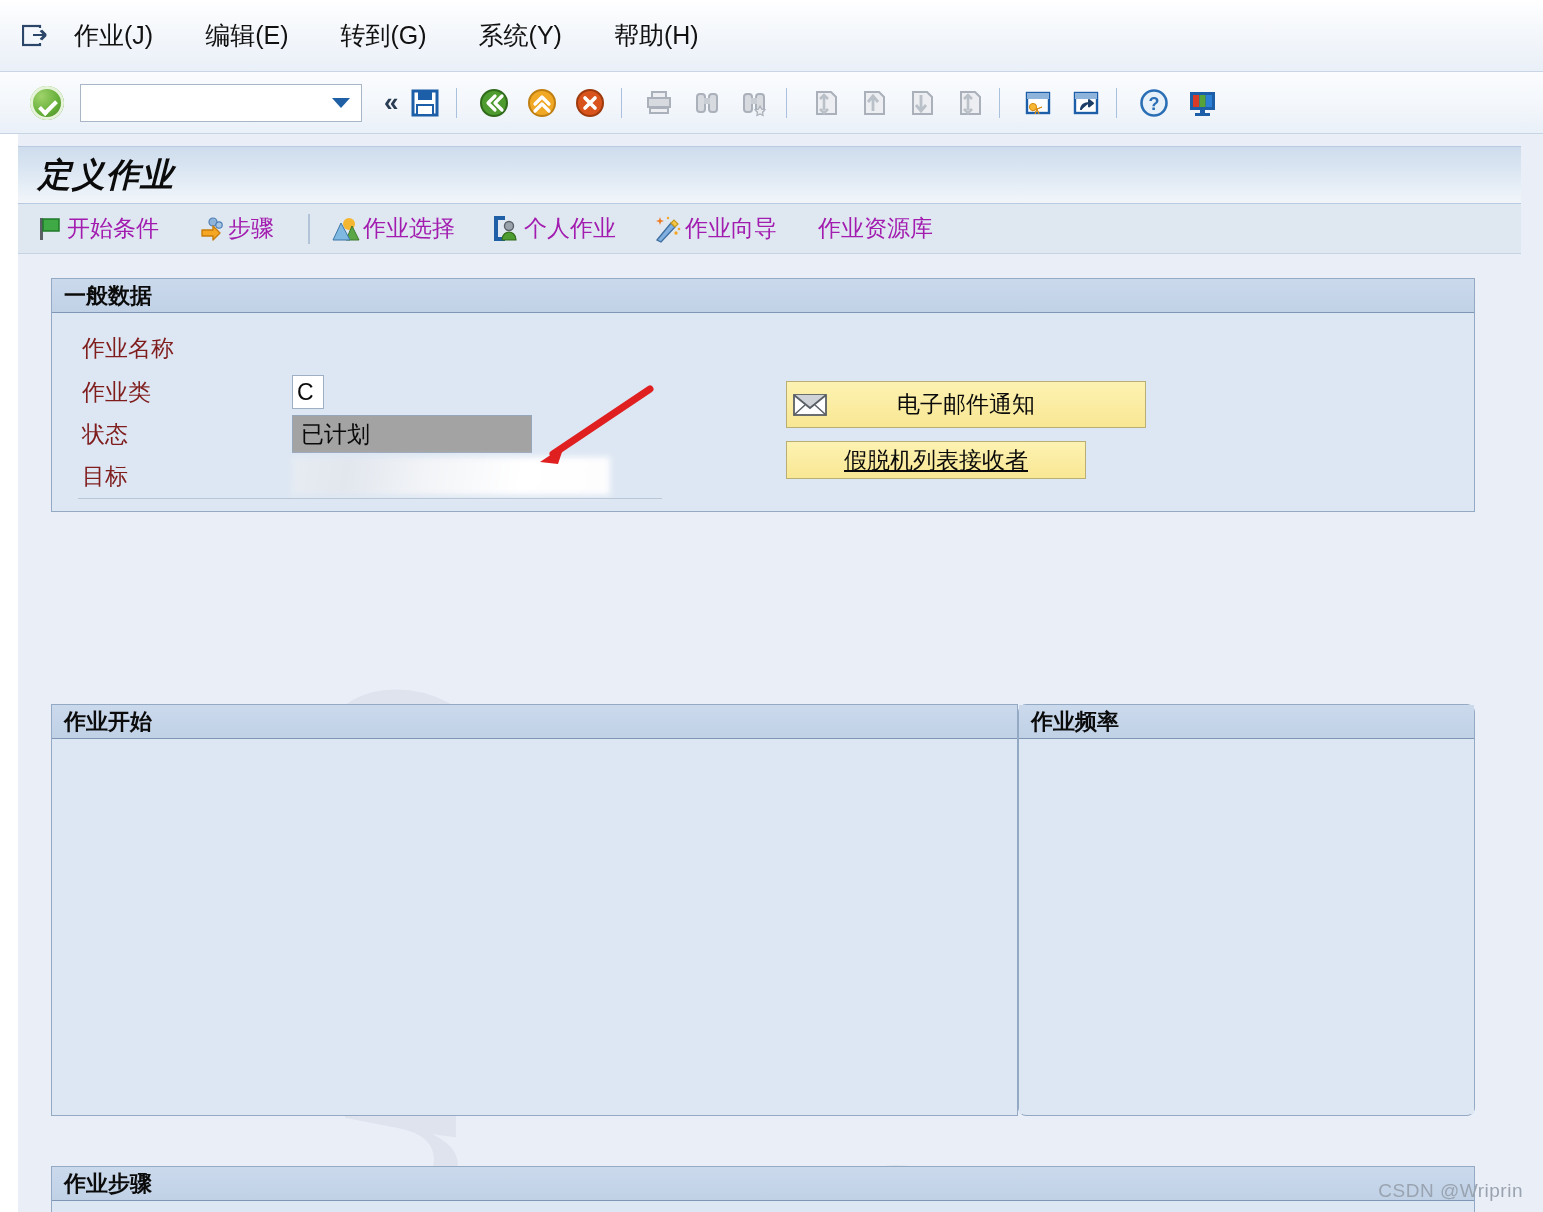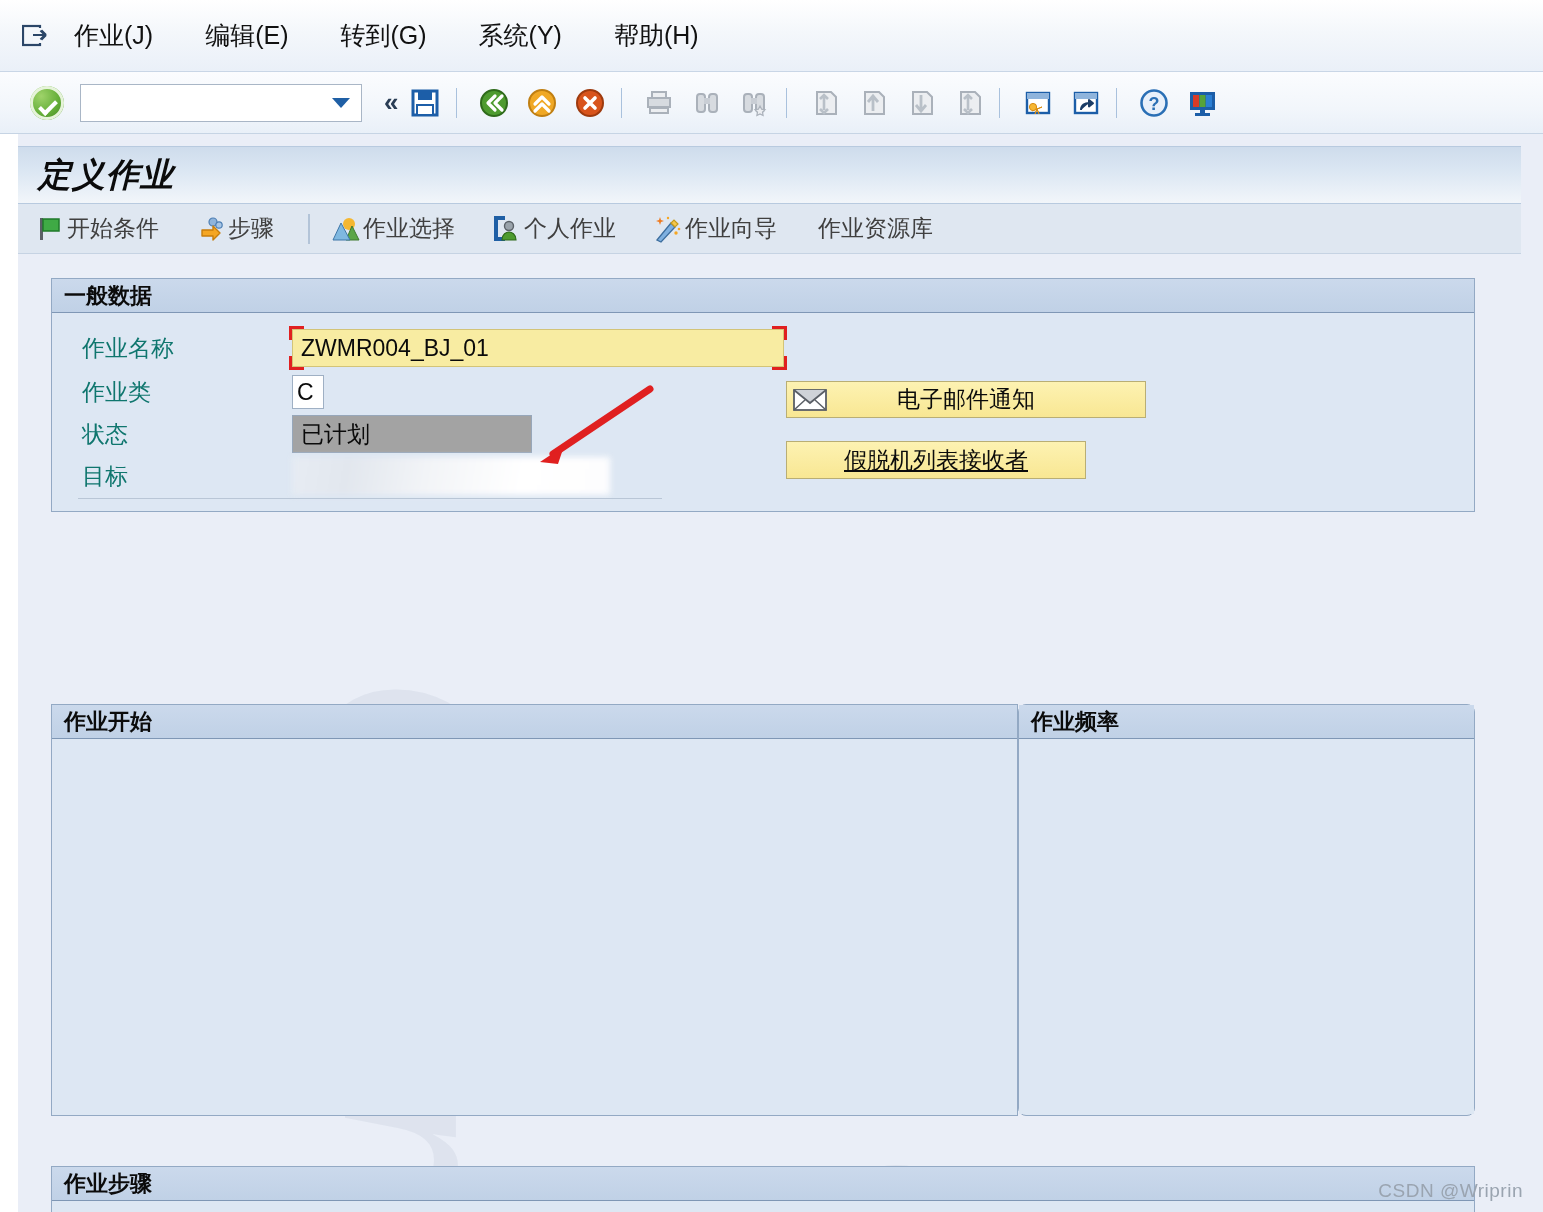--- a/index.html
+++ b/index.html
@@ -173,21 +173,21 @@
   .atb-btn {
     display: flex;
     align-items: center;
     margin-right: 30px;
     height: 40px;
     padding: 0 4px;
     white-space: nowrap;
   }
   .atb-btn .lbl {
     font-size: 23px;
-    color: #404040;
+    color: #a21caf;
     margin-left: 3px;
   }
   .atb-sep {
     width: 2px; height: 30px;
     background: #b3c4d8;
     margin: 0 18px 0 0;
   }
   .atb-icon { width: 28px; height: 28px; position: relative; flex: none; }
   .atb-icon svg { display: block; }
 
@@ -218,21 +218,21 @@
   #group-general { left: 33px; top: 144px; width: 1424px; height: 234px; }
   .form-row {
     position: absolute;
     left: 0;
     height: 42px;
     display: flex;
     align-items: center;
   }
   .form-label {
     font-size: 23px;
-    color: #0f766e;
+    color: #7f1d1d;
     width: 240px;
     padding-left: 30px;
     box-sizing: border-box;
   }
   .fld {
     box-sizing: border-box;
     font-size: 23px;
     color: #0a0a0a;
     display: flex;
     align-items: center;
@@ -564,27 +564,20 @@
       </div>
 
       <div class="group" id="group-general">
         <div class="group-hdr">
           <div class="ttl">一般数据</div>
         </div>
         <div class="group-body">
 
           <div class="form-row" style="top:14px; width:100%;">
             <div class="form-label">作业名称</div>
-            <div class="fld fld-jobname">
-              <span>ZWMR004_BJ_01</span>
-              <span class="sel-corner sel-tl"></span>
-              <span class="sel-corner sel-tr"></span>
-              <span class="sel-corner sel-bl"></span>
-              <span class="sel-corner sel-br"></span>
-            </div>
           </div>
 
           <div class="form-row" style="top:58px; width:100%;">
             <div class="form-label">作业类</div>
             <div class="fld fld-jobclass">
               <span>C</span>
             </div>
           </div>
 
           <div class="form-row" style="top:100px; width:100%;">
@@ -595,21 +588,21 @@
           </div>
 
           <div class="form-row" style="top:142px; width:100%;">
             <div class="form-label">目标</div>
             <div class="fld fld-target">
               <span></span>
             </div>
           </div>
           <div class="target-underline" style="left:26px; top:185px; width:584px;"></div>
 
-          <div class="ybtn" style="left:734px; top:68px; width:360px; height:37px;">
+          <div class="ybtn" style="left:734px; top:68px; width:360px; height:47px;">
             <span class="env">
               <svg width="34" height="26" viewBox="0 0 34 26">
                 <rect x="1" y="3" width="32" height="20" fill="#ffffff" stroke="#5a5f66" stroke-width="1.8"></rect>
                 <path d="M1 3 L17 16 L33 3" fill="#cfd3d8" stroke="#5a5f66" stroke-width="1.8"></path>
                 <path d="M1 23 L12 13 M33 23 L22 13" fill="none" stroke="#5a5f66" stroke-width="1.5"></path>
               </svg>
             </span>
             <span>电子邮件通知</span>
           </div>
 

